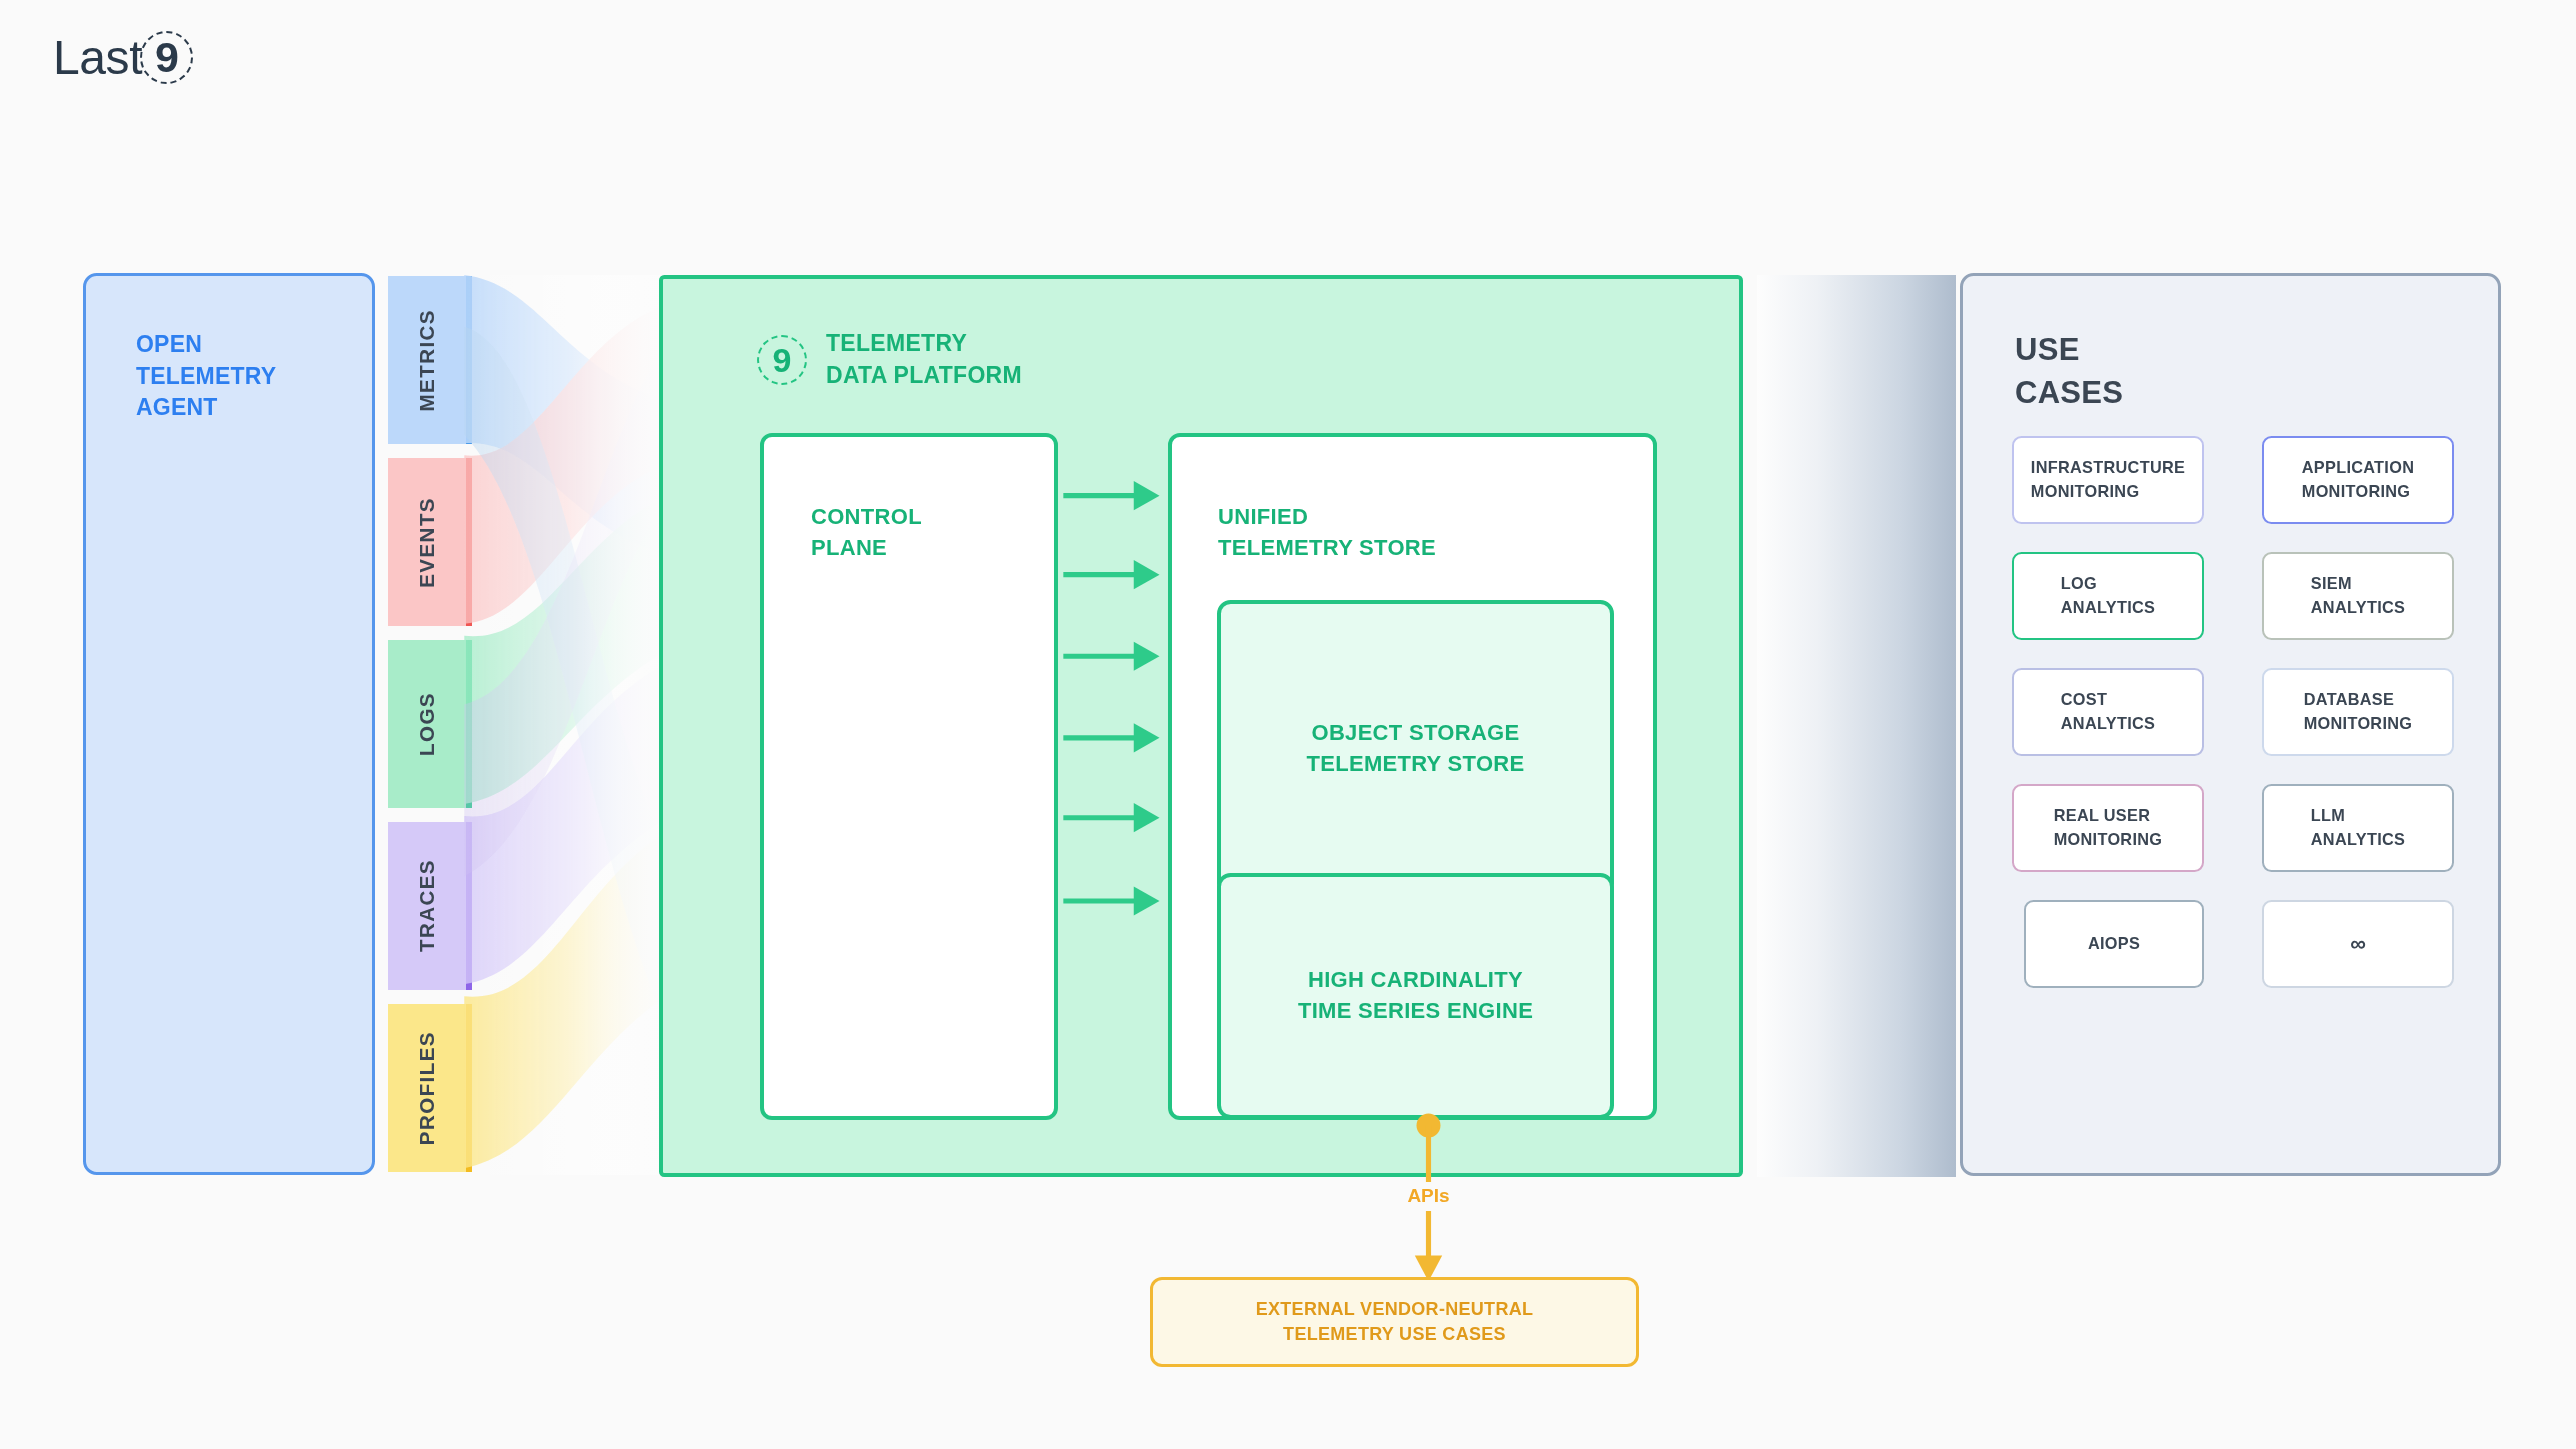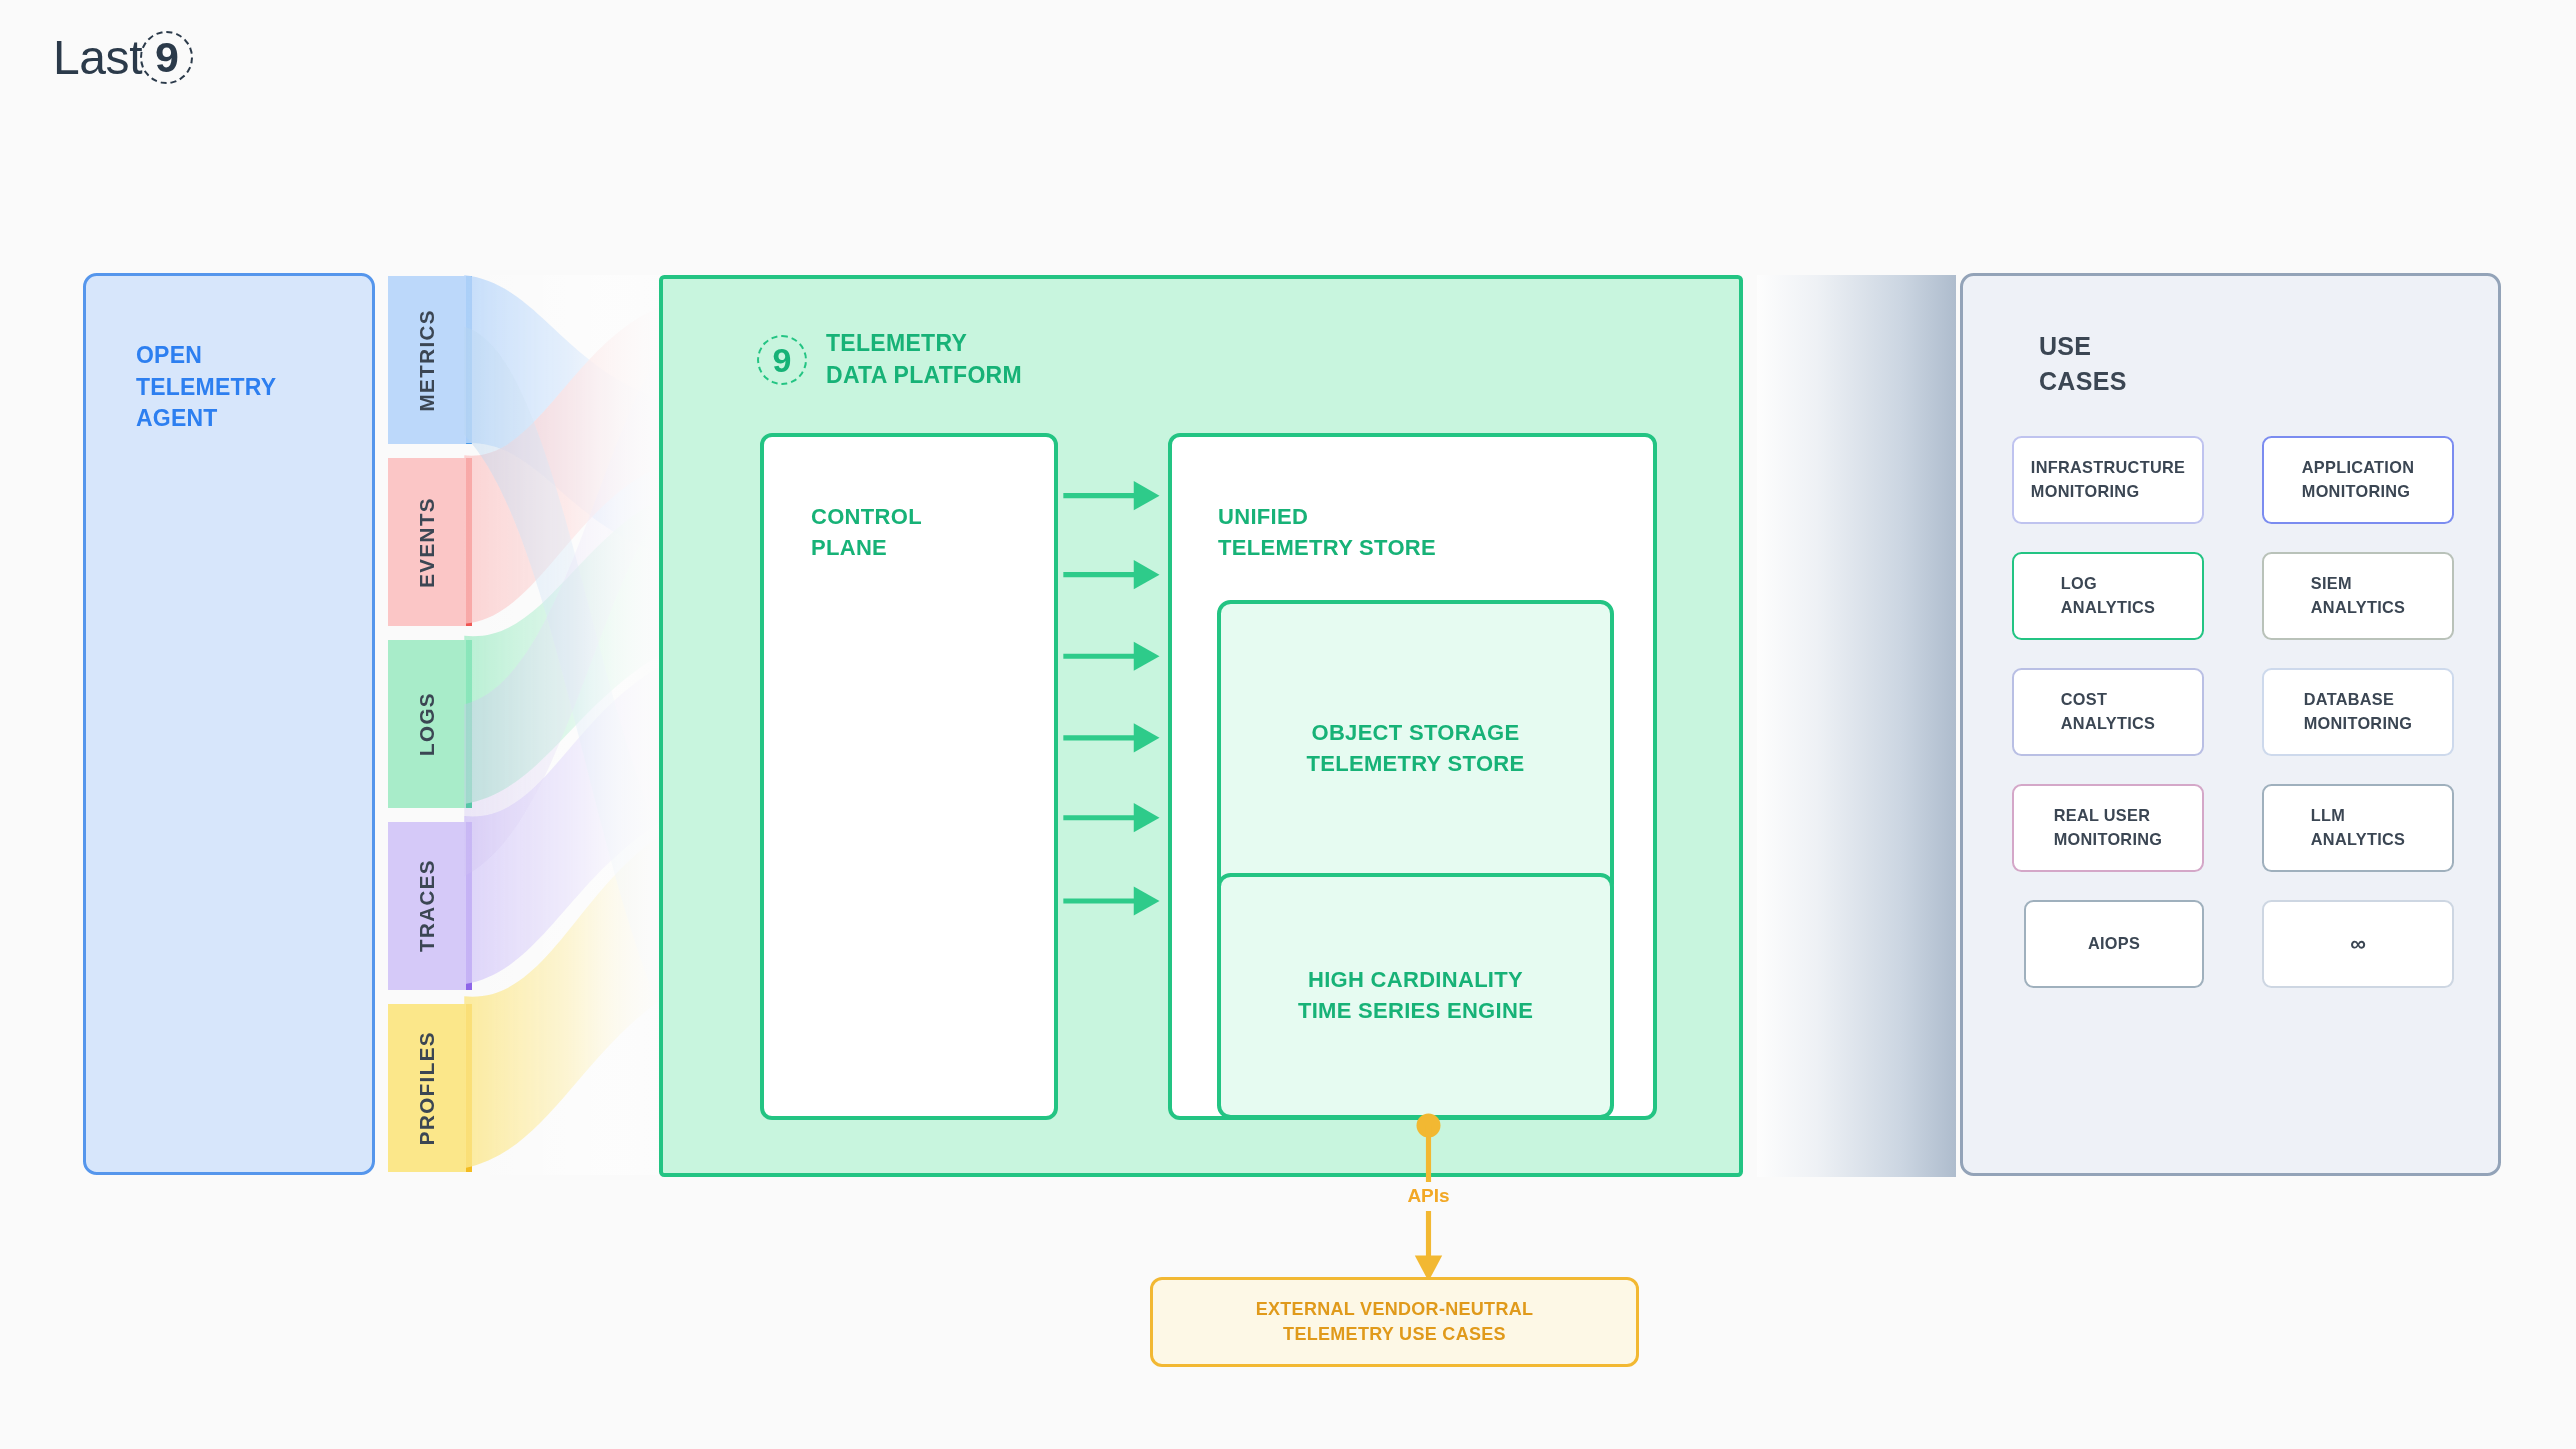--- a/index.html
+++ b/index.html
@@ -38,21 +38,21 @@
 
   
   #otel-panel {
     position: absolute; left: 83px; top: 273px;
     width: 292px; height: 902px;
     background: #d7e6fb;
     border: 3.4px solid #5596ec;
     border-radius: 13.7px;
   }
   #otel-panel .label {
-    position: absolute; left: 50px; top: 64px;
+    position: absolute; left: 50px; top: 53px;
     font-size: 23px; font-weight: 700; line-height: 1.38;
     color: #2d7ff0; letter-spacing: 0.2px;
   }
 
   
   #signals {
     position: absolute; left: 388px; top: 276px;
     width: 84px; height: 896px;
     display: flex; flex-direction: column; justify-content: space-between;
   }
@@ -173,22 +173,22 @@
   
   #usecases {
     position: absolute; left: 1960px; top: 273px;
     width: 541px; height: 903px;
     background: #eef1f7;
     border: 3.4px solid #93a3b8;
     border-radius: 13.7px;
   }
   #usecases .uc-title {
     position: absolute; left: 52px; top: 53px;
-    font-size: 25px; font-weight: 700; line-height: 1.38;
-    color: #3b4653; letter-spacing: 0.3px; margin-left: 24px;
+    font-size: 31px; font-weight: 700; line-height: 1.38;
+    color: #3b4653; letter-spacing: 0.3px;
   }
   #uc-grid {
     position: absolute; left: 49px; top: 160px;
     width: 443px;
     display: grid; grid-template-columns: 192px 192px;
     column-gap: 58px; row-gap: 28px;
   }
   .uc-card {
     height: 88px;
     background: #ffffff;

